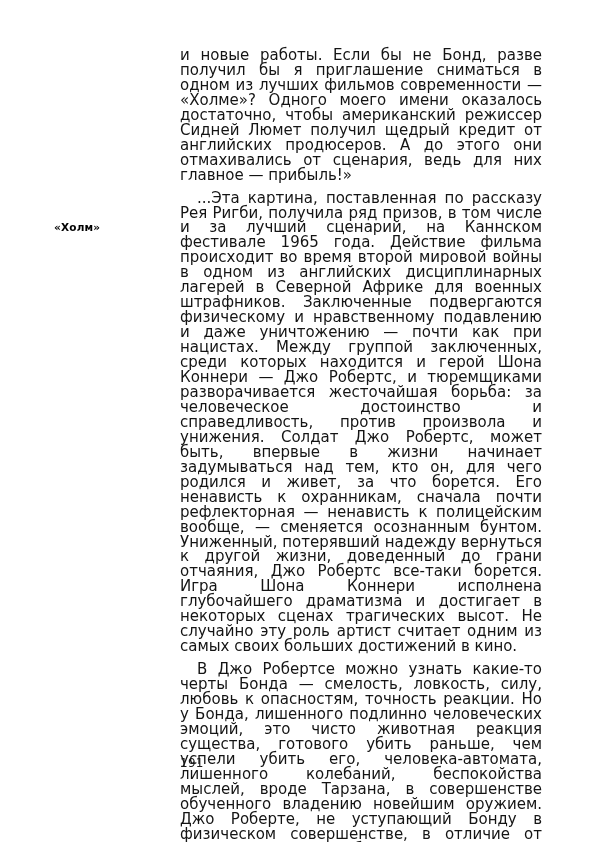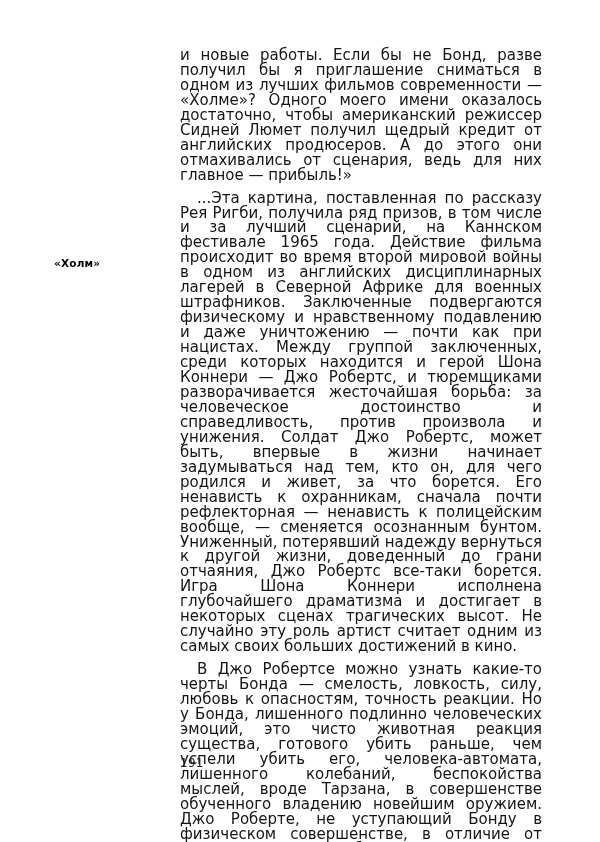--- a/index.html
+++ b/index.html
@@ -26,21 +26,20 @@
   .marginalia {
     position: absolute;
     left: 54px;
     top: 221px;
     width: 118px;
     font-size: 10.5px;
     font-weight: bold;
     letter-spacing: 0.2px;
     color: #000000;
     line-height: 1.25;
-    margin-top: 36px;
   }
 
   
   .textcolumn {
     position: absolute;
     left: 180px;
     top: 48px;
     width: 362px;
     font-size: 15px;
     line-height: 14.95px;

